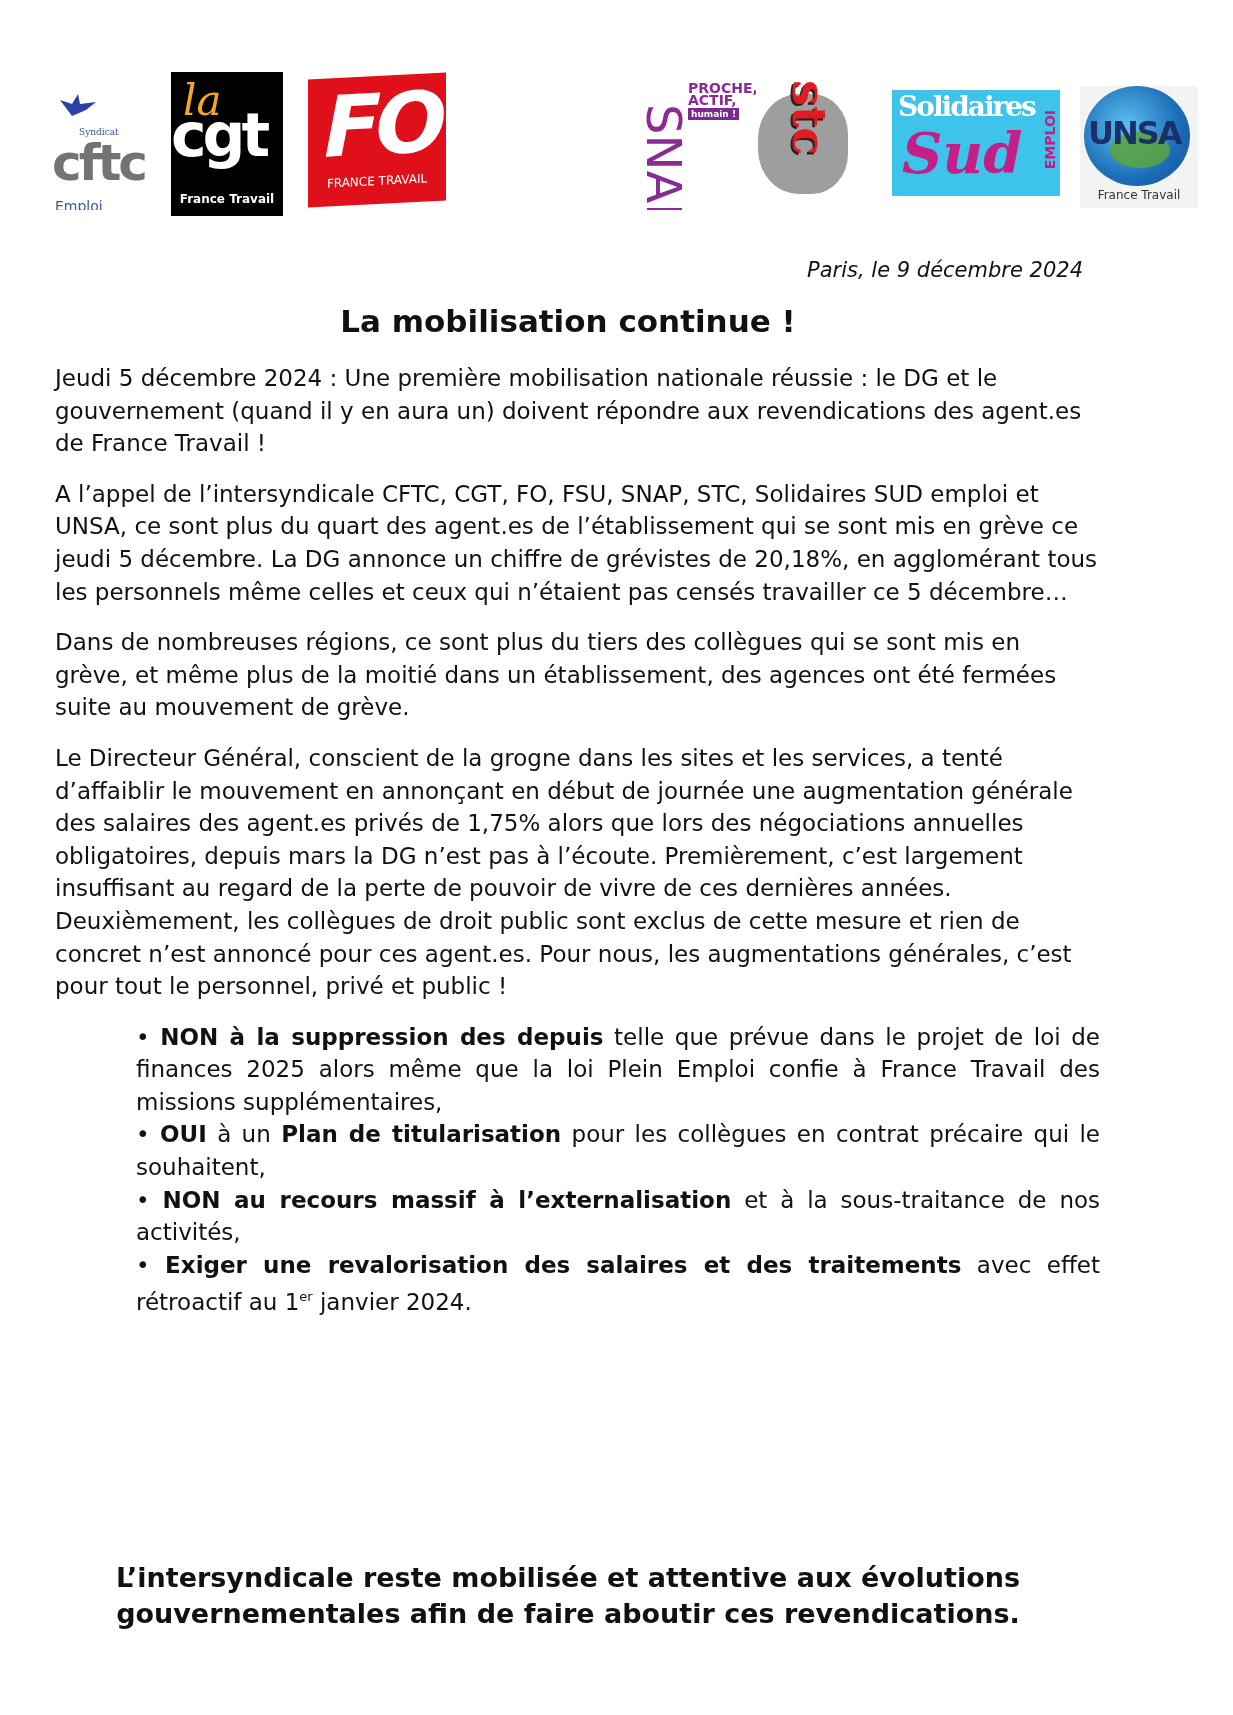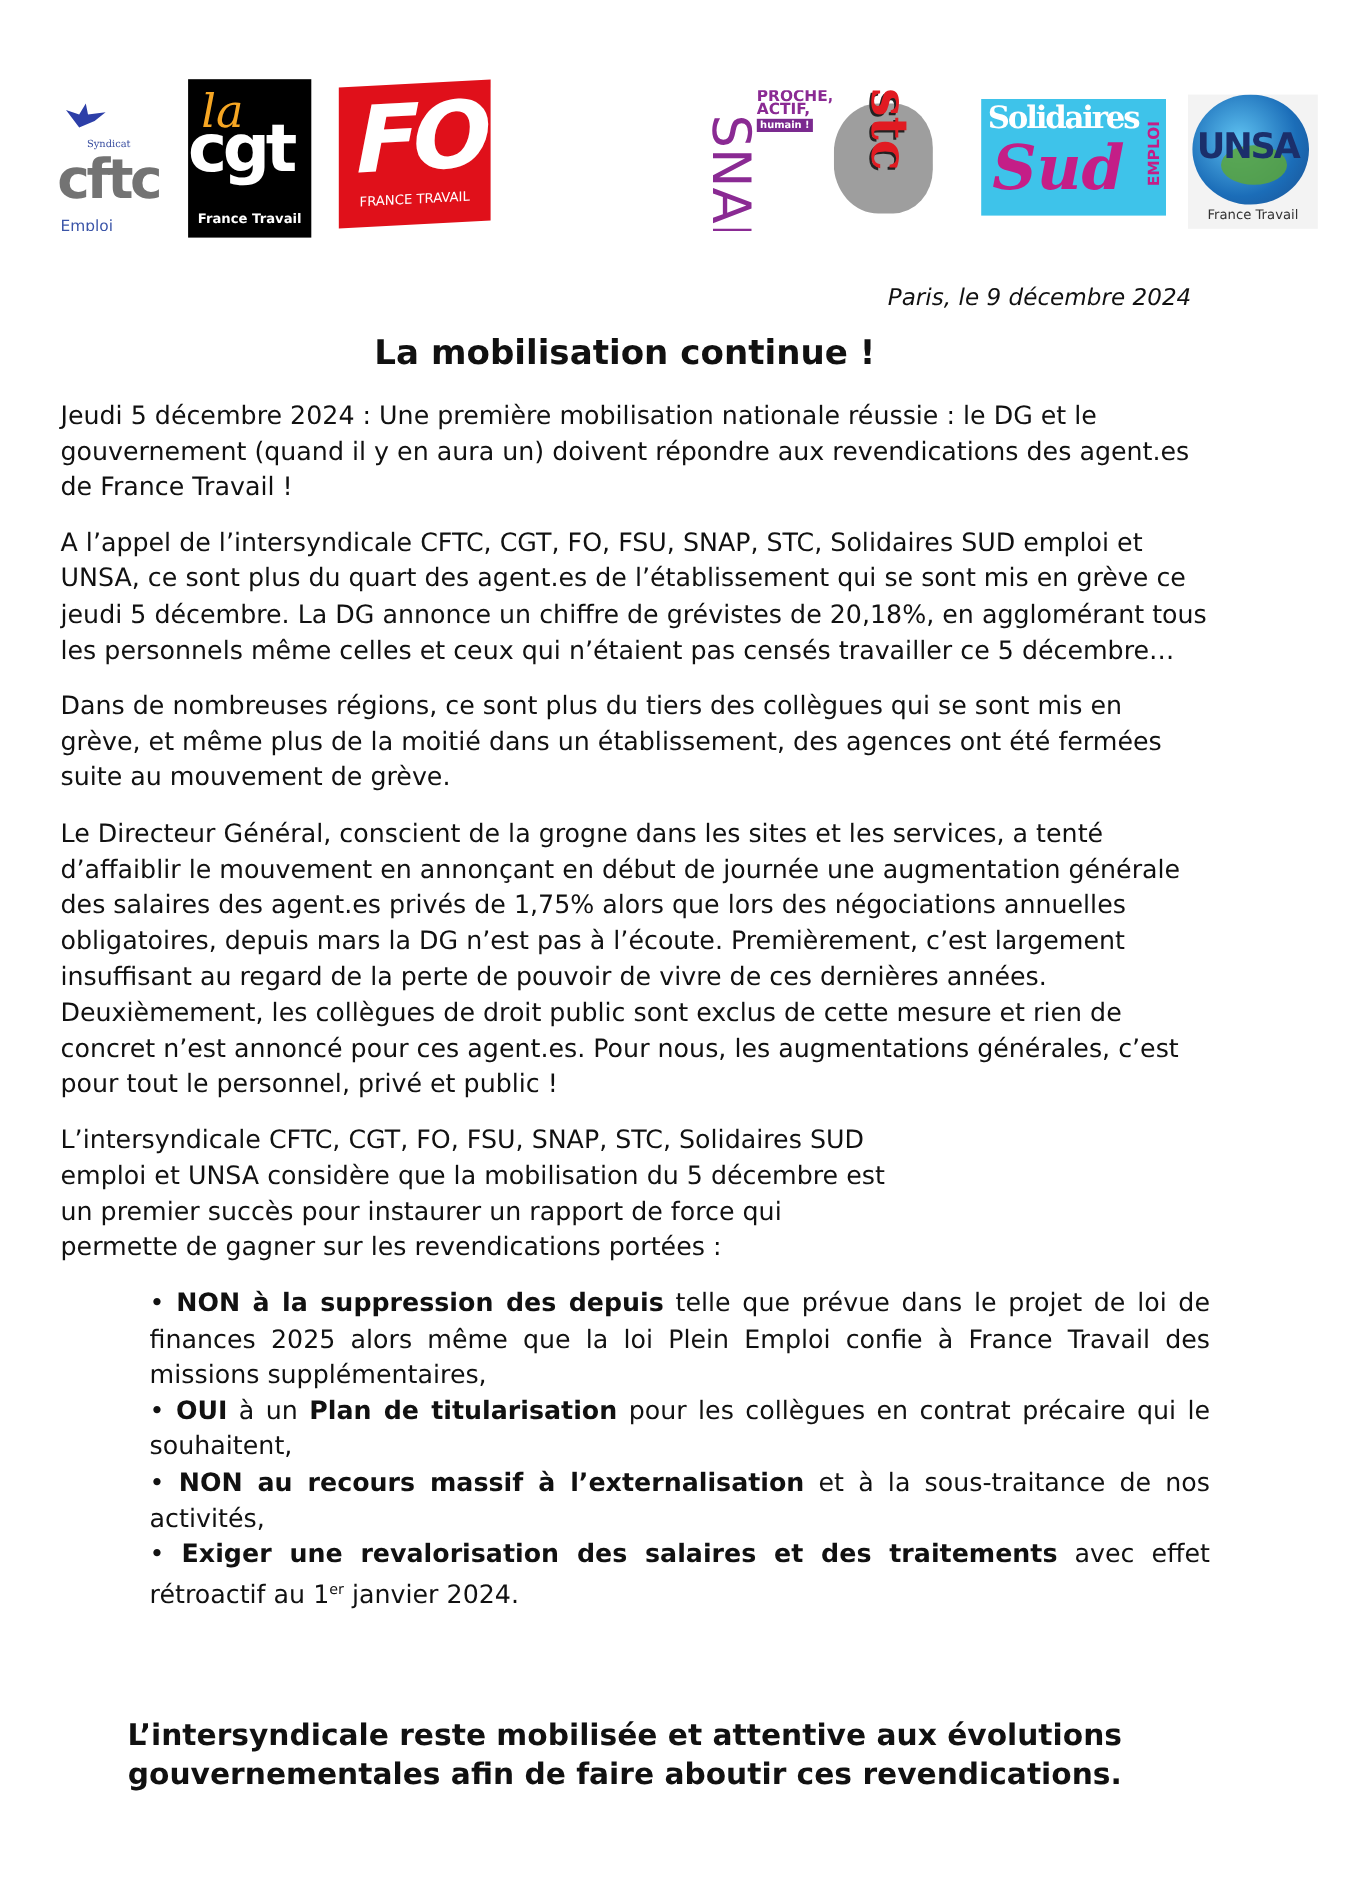--- a/index.html
+++ b/index.html
@@ -104,21 +104,20 @@
 </div>
 
 <div class="date">Paris, le 9 décembre 2024</div>
 <div class="title">La mobilisation continue !</div>
 
 <div class="body">
   <p>Jeudi 5 décembre 2024 : Une première mobilisation nationale réussie : le DG et le gouvernement (quand il y en aura un) doivent répondre aux revendications des agent.es de France Travail !</p>
   <p>A l’appel de l’intersyndicale CFTC, CGT, FO, FSU, SNAP, STC, Solidaires SUD emploi et UNSA, ce sont plus du quart des agent.es de l’établissement qui se sont mis en grève ce jeudi 5 décembre. La DG annonce un chiffre de grévistes de 20,18%, en agglomérant tous les personnels même celles et ceux qui n’étaient pas censés travailler ce 5 décembre…</p>
   <p>Dans de nombreuses régions, ce sont plus du tiers des collègues qui se sont mis en grève, et même plus de la moitié dans un établissement, des agences ont été fermées suite au mouvement de grève.</p>
   <p>Le Directeur Général, conscient de la grogne dans les sites et les services, a tenté d’affaiblir le mouvement en annonçant en début de journée une augmentation générale des salaires des agent.es privés de 1,75% alors que lors des négociations annuelles obligatoires, depuis mars la DG n’est pas à l’écoute. Premièrement, c’est largement insuffisant au regard de la perte de pouvoir de vivre de ces dernières années. Deuxièmement, les collègues de droit public sont exclus de cette mesure et rien de concret n’est annoncé pour ces agent.es. Pour nous, les augmentations générales, c’est pour tout le personnel, privé et public !</p>
-  <p style="width:760px">L’intersyndicale CFTC, CGT, FO, FSU, SNAP, STC, Solidaires SUD emploi et UNSA considère que la mobilisation du 5 décembre est un premier succès pour instaurer un rapport de force qui permette de gagner sur les revendications portées :</p>
   <ul class="bullets">
     <li><span>•</span> <b>NON à la suppression des depuis</b><span> telle que prévue dans le projet de loi de finances 2025 alors même que la loi Plein Emploi confie à France Travail des missions supplémentaires,</span></li>
     <li><span>•</span> <b>OUI</b><span> à un </span><b>Plan de titularisation</b><span> pour les collègues en contrat précaire qui le souhaitent,</span></li>
     <li><span>•</span> <b>NON au recours massif à l’externalisation</b><span> et à la sous-traitance de nos activités,</span></li>
     <li><span>•</span> <b>Exiger une revalorisation des salaires et des traitements</b><span> avec effet rétroactif au 1</span><sup>er</sup><span> janvier 2024.</span></li>
   </ul>
 </div>
 
 <div class="closing">
   <div>L’intersyndicale reste mobilisée et attentive aux évolutions</div>

